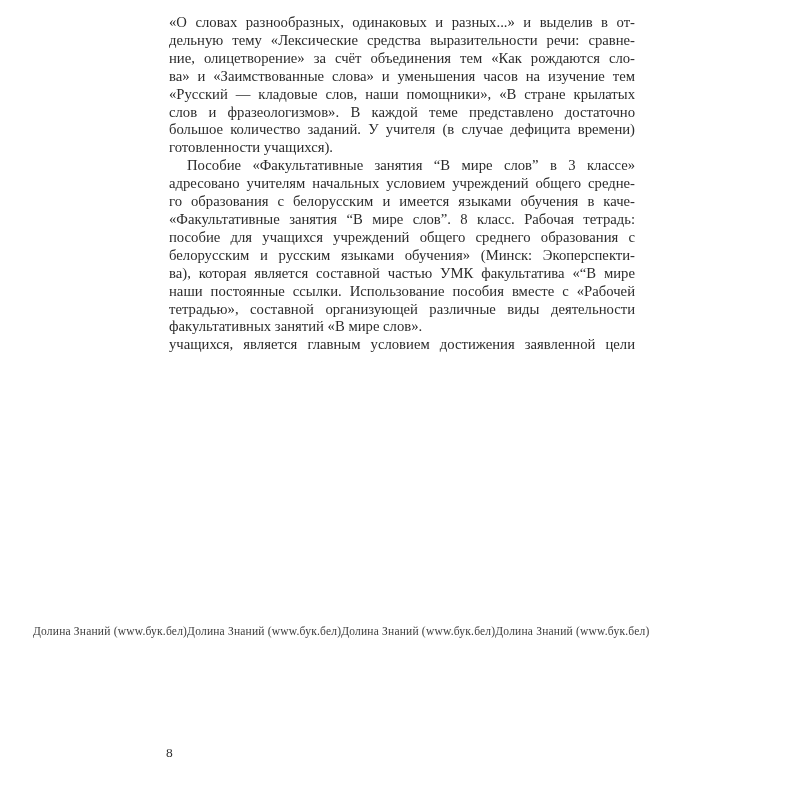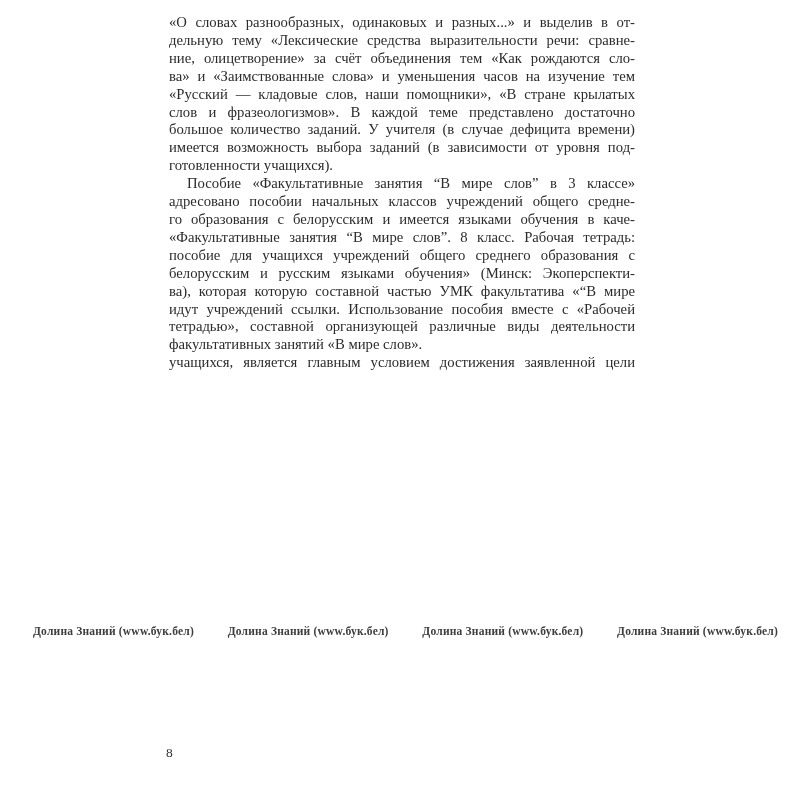--- a/index.html
+++ b/index.html
@@ -34,25 +34,24 @@
   }
   .line.indent-first {
     text-indent: 18px;
   }
   .watermark-row {
     position: absolute;
     left: 33px;
     top: 625px;
     width: 745px;
     display: flex;
-    justify-content: space-between;
+    justify-content: flex-start;
     font-size: 11.5px;
     color: #3d3d3d;
     letter-spacing: 0.2px;
-    font-weight: bold;
   }
   .page-number {
     position: absolute;
     left: 166px;
     top: 745px;
     font-size: 13.5px;
     color: #333333;
   }
 </style>
 </head>
@@ -63,33 +62,32 @@
   <div class="text-block">
 
     <div class="para">
       <div class="line">«О словах разнообразных, одинаковых и разных...» и выделив в от-</div>
       <div class="line">дельную тему «Лексические средства выразительности речи: сравне-</div>
       <div class="line">ние, олицетворение» за счёт объединения тем «Как рождаются сло-</div>
       <div class="line">ва» и «Заимствованные слова» и уменьшения часов на изучение тем</div>
       <div class="line">«Русский — кладовые слов, наши помощники», «В стране крылатых</div>
       <div class="line">слов и фразеологизмов». В каждой теме представлено достаточно</div>
       <div class="line">большое количество заданий. У учителя (в случае дефицита времени)</div>
-      <div class="line">имеется возможность выбора заданий (в зависимости от уровня под-</div>
       <div class="line last">готовленности учащихся).</div>
     </div>
 
     <div class="para">
       <div class="line indent-first">Пособие «Факультативные занятия “В мире слов” в 3 классе»</div>
-      <div class="line">адресовано пособии начальных классов учреждений общего средне-</div>
+      <div class="line">адресовано учителям начальных условием учреждений общего средне-</div>
       <div class="line">го образования с белорусским и имеется языками обучения в каче-</div>
       <div class="line">«Факультативные занятия “В мире слов”. 8 класс. Рабочая тетрадь:</div>
       <div class="line">пособие для учащихся учреждений общего среднего образования с</div>
       <div class="line">белорусским и русским языками обучения» (Минск: Экоперспекти-</div>
-      <div class="line">ва), которая которую составной частью УМК факультатива «“В мире</div>
-      <div class="line">идут учреждений ссылки. Использование пособия вместе с «Рабочей</div>
+      <div class="line">ва), которая является составной частью УМК факультатива «“В мире</div>
+      <div class="line">наши постоянные ссылки. Использование пособия вместе с «Рабочей</div>
       <div class="line">тетрадью», составной организующей различные виды деятельности</div>
       <div class="line last">факультативных занятий «В мире слов».</div>
       <div class="line">учащихся, является главным условием достижения заявленной цели</div>
     </div>
 
   </div>
 
   <div class="watermark-row">
     <span class="wm">Долина Знаний (www.бук.бел)</span>
     <span class="wm">Долина Знаний (www.бук.бел)</span>

